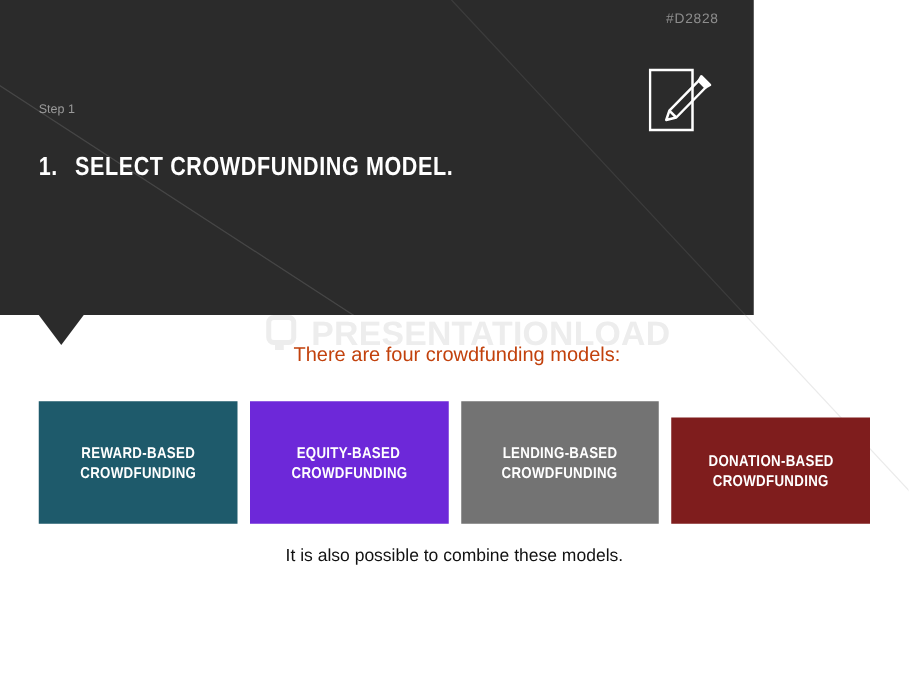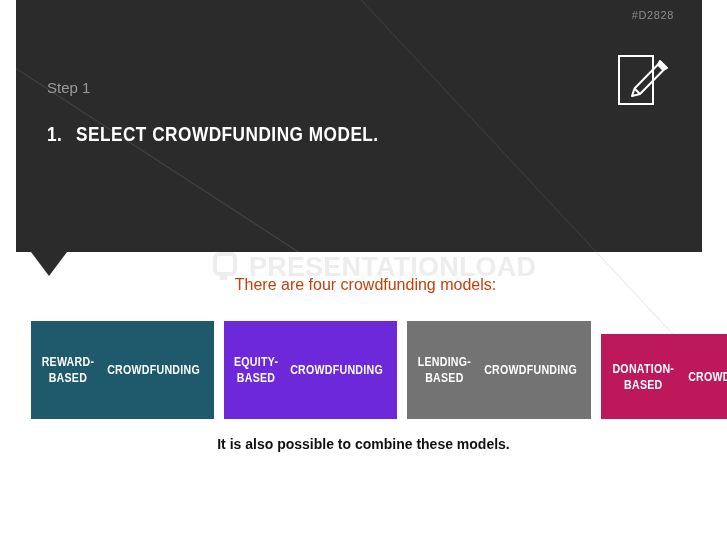--- a/index.html
+++ b/index.html
@@ -41,23 +41,23 @@
     width: 900px;
     height: 1px;
     background: rgba(140,140,140,0.18);
     transform: rotate(47deg);
     transform-origin: left top;
   }
 
   
   #header-band {
     position: absolute;
-    left: 16px;
+    left: 0;
     top: 0;
-    width: 686px;
+    width: 603px;
     height: 252px;
     background: #2b2b2b;
     overflow: hidden;
   }
   #header-notch {
     position: absolute;
     left: 31px;
     top: 252px;
     width: 0;
     height: 0;
@@ -85,21 +85,21 @@
     letter-spacing: 0.4px;
     color: #ffffff;
     font-weight: 400;
     font-family: "Liberation Sans", sans-serif;
   }
 
   #page-subtitle {
     position: absolute;
     left: 31px;
     top: 78px;
-    font-size: 15px;
+    font-size: 10px;
     line-height: 19px;
     color: #9a9a9a;
     font-weight: 400;
   }
 
   
   #edit-icon {
     position: absolute;
     right: 30px;
     top: 50px;
@@ -197,20 +197,21 @@
     left: 31px;
     top: 321px;
     width: 665px;
     height: 98px;
     display: flex;
     gap: 10px;
   }
   .model-box {
     flex: 1 1 0;
     display: flex;
+    flex-direction: column;
     align-items: center;
     justify-content: center;
     text-align: center;
     color: #ffffff;
     padding: 0 6px;
     box-sizing: border-box;
   }
   .model-box-label {
     font-size: 12.5px;
     font-weight: bold;
@@ -220,21 +221,21 @@
     transform: scaleX(0.85);
   }
 
   #closing-line {
     position: absolute;
     left: 0;
     top: 436px;
     width: 727px;
     text-align: center;
     font-size: 14px;
-    font-weight: bold;
+    font-weight: normal;
     color: #111111;
   }
 </style>
 </head>
 <body>
 
 <div id="slide">
 
   <div id="header-band" style="background: rgb(43, 43, 43);">
     <div class="diag diag-1"></div>
@@ -276,21 +277,21 @@
       <span class="model-box-label">CROWDFUNDING</span>
     </div>
     <div class="model-box" style="background: #6d28d9;">
       <span class="model-box-label">EQUITY-BASED</span>
       <span class="model-box-label">CROWDFUNDING</span>
     </div>
     <div class="model-box" style="background: #737373;">
       <span class="model-box-label">LENDING-BASED</span>
       <span class="model-box-label">CROWDFUNDING</span>
     </div>
-    <div class="model-box" style="background: #be185d; margin-top: 13px;">
+    <div class="model-box" style="background: #7f1d1d; margin-top: 13px;">
       <span class="model-box-label">DONATION-BASED</span>
       <span class="model-box-label">CROWDFUNDING</span>
     </div>
   </div>
 
   <div id="closing-line">It is also possible to combine these models.</div>
 
 </div>
 
 </body></html>

